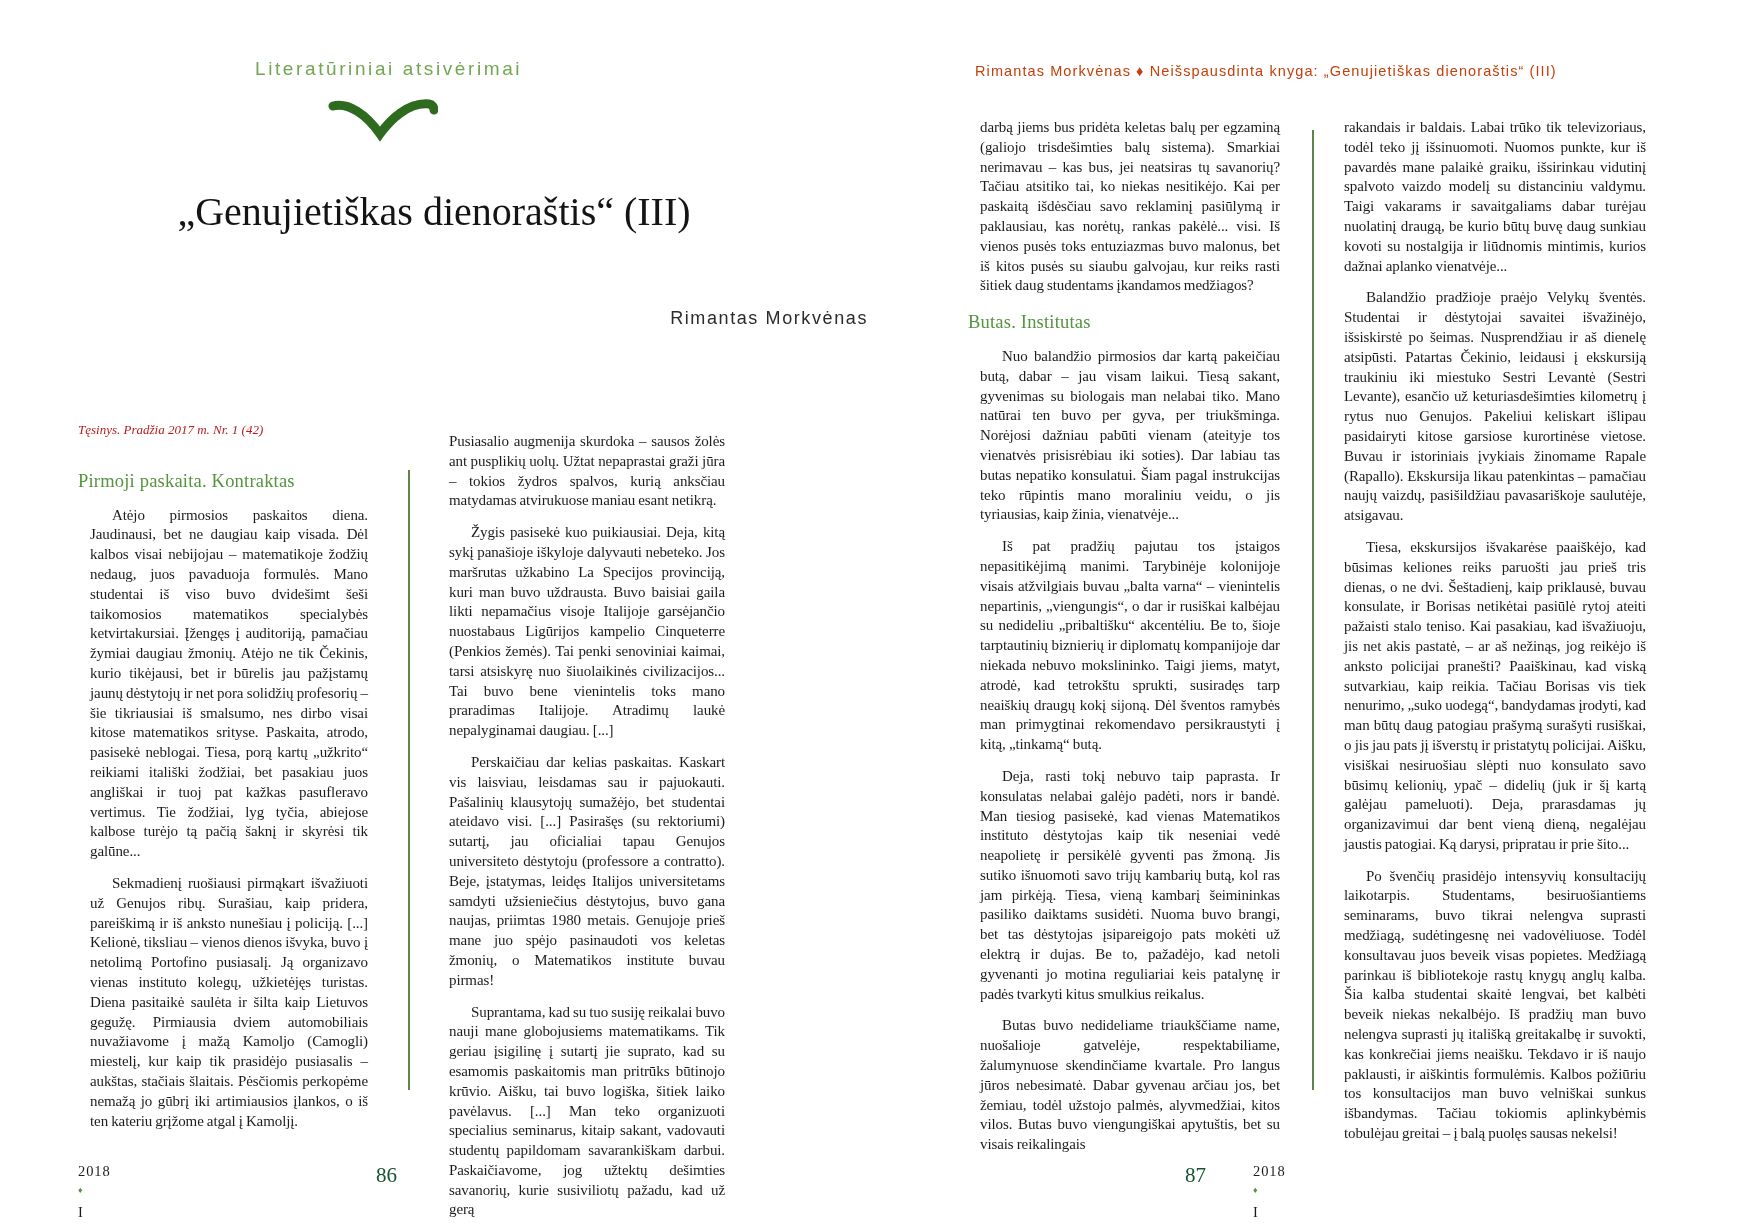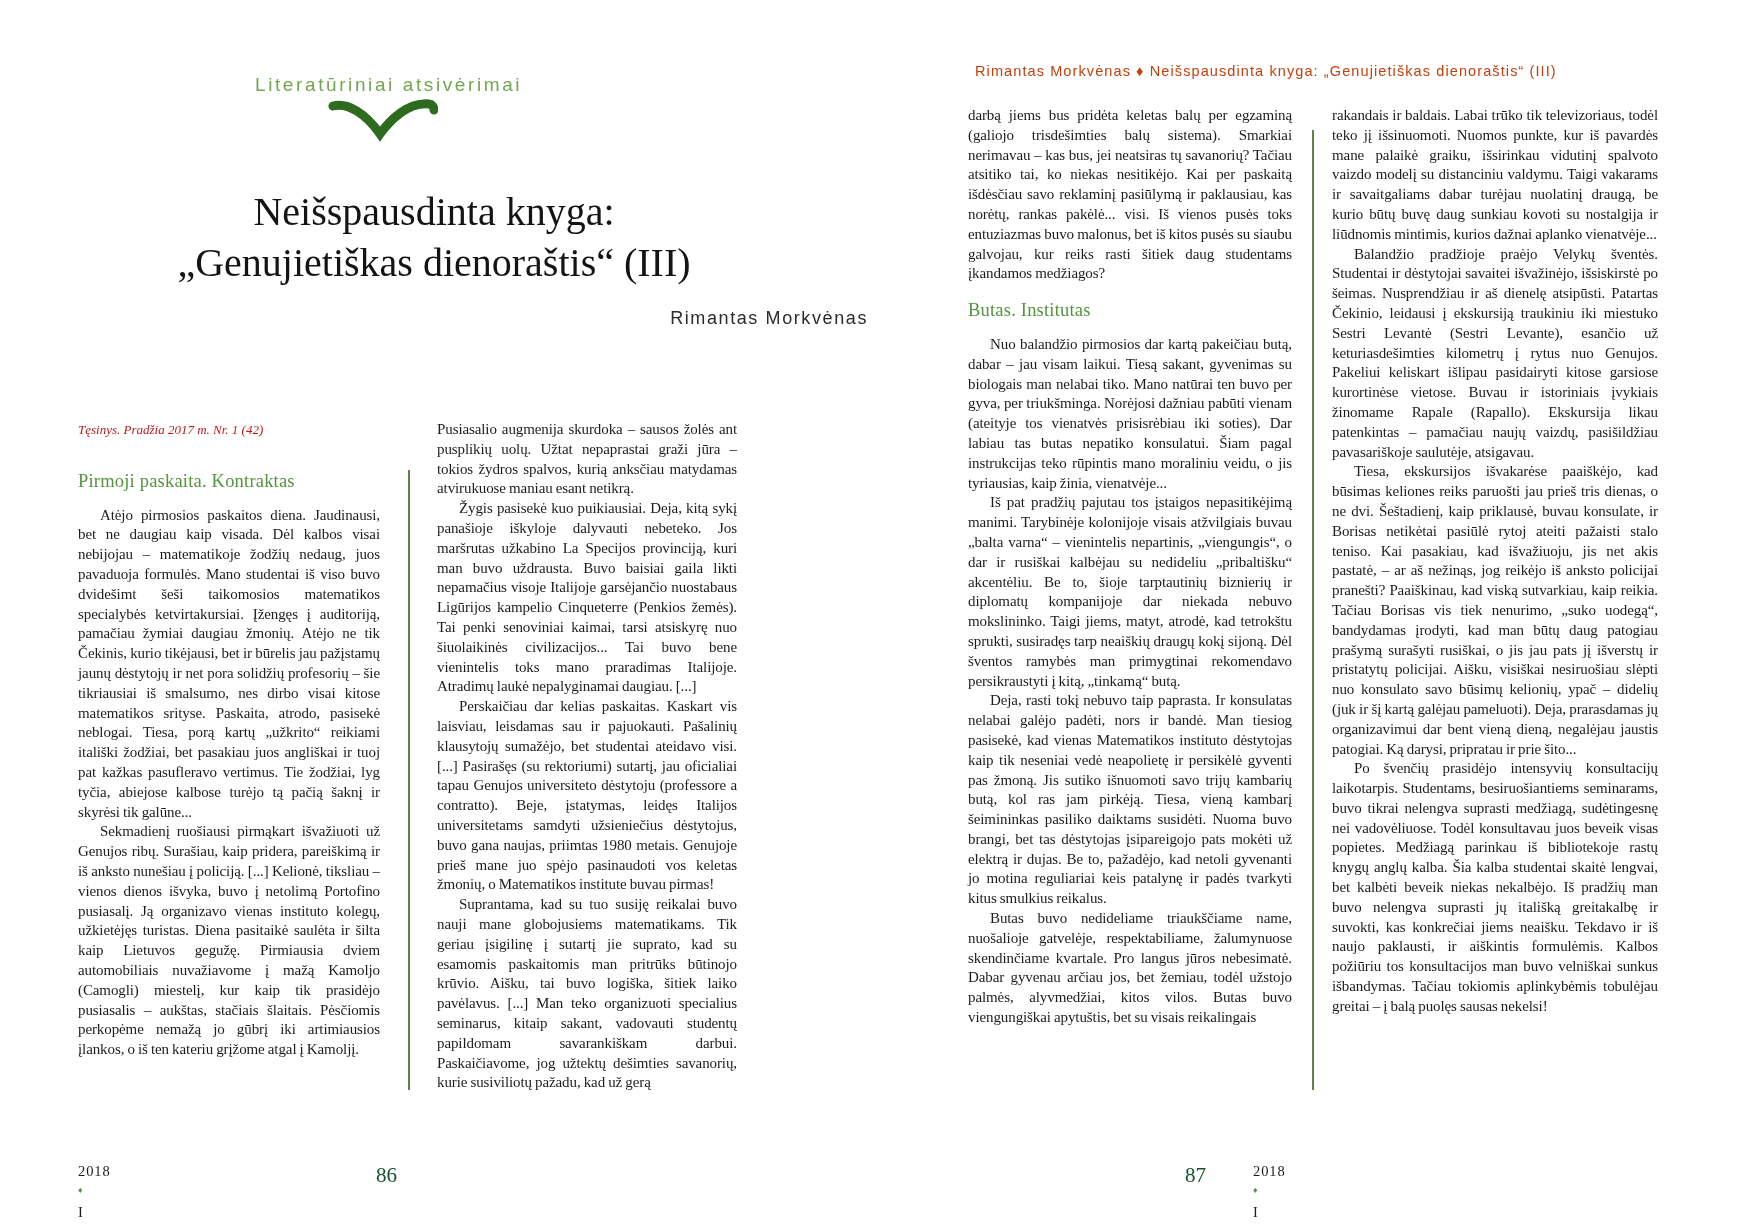--- a/index.html
+++ b/index.html
@@ -4,21 +4,21 @@
 <style>
   html,body{margin:0;padding:0;}
   body{
     width:1737px;height:1228px;position:relative;background:#ffffff;
     font-family:"Liberation Serif", serif;color:#1c1c1c;overflow:hidden;
   }
   .abs{position:absolute;}
   
   .rh-left{
     left:255px;top:58px;font-family:"Liberation Sans",sans-serif;
-    font-size:19px;font-weight:300;letter-spacing:2.6px;color:#74a551;margin-top:16px;
+    font-size:19px;font-weight:300;letter-spacing:2.6px;color:#74a551;
   }
   .rh-right{
     left:975px;top:63px;font-family:"Liberation Sans",sans-serif;
     font-size:14.5px;font-weight:300;letter-spacing:1.1px;color:#c2410c;white-space:nowrap;
   }
   
   .ornament{left:328px;top:94px;width:110px;height:52px;}
   
   .title{left:0;top:186px;width:868px;text-align:center;color:#141414;}
   .title .tl{display:block;font-size:40px;line-height:51px;font-weight:normal;}
@@ -32,21 +32,21 @@
        letter-spacing:-0.1px;word-spacing:-0.5px;}
   .col1{left:78px;top:420px;width:302px;}
   .col2{left:437px;top:420px;width:300px;}
   .col3{left:968px;top:106px;width:324px;}
   .col4{left:1332px;top:106px;width:326px;}
   .note{color:#b91c1c;font-style:italic;font-size:13px;margin:0 0 32px 0;
         text-align:left;letter-spacing:0;word-spacing:0;}
   h2.sec{color:#55933f;font-weight:normal;font-size:18.5px;text-align:left;
          letter-spacing:0.2px;word-spacing:0;margin:0 0 14px 0;}
   h2.sec.mid{margin-top:17px;}
-  p.body{margin:0;text-indent:22px;}
+  p.body{margin:12px;text-indent:22px;}
   p.body.cont{text-indent:0;}
   
   .vrule{position:absolute;width:1.5px;background:#5d8548;}
   .vrule-left{left:408px;top:470px;height:620px;}
   .vrule-right{left:1312px;top:130px;height:960px;}
   
   .footer-row{position:absolute;display:flex;align-items:baseline;gap:7px;
               font-size:14.5px;letter-spacing:0.9px;color:#1c1c1c;white-space:nowrap;flex-direction:column;}
   .footer-row .fsep{color:#55933f;font-size:9px;position:relative;top:-2px;}
   .fl{left:78px;top:1163px;}
@@ -60,21 +60,20 @@
 
 <div class="abs rh-left">Literatūriniai atsivėrimai</div>
 
 <div class="abs ornament">
   <svg width="110" height="52" viewBox="0 0 110 52" xmlns="http://www.w3.org/2000/svg">
     <path d="M5 12 C 20 8, 38 20, 52 40 C 62 26, 80 8, 101 10 C 104 10.4, 106 12.5, 106 16" fill="none" stroke="#2f6b1f" stroke-width="9" stroke-linecap="round"></path>
   </svg>
 </div>
 
 <div class="abs title">
-  <span class="tl">Neišspausdinta knyga:</span>
   <span class="tl">„Genujietiškas dienoraštis“ (III)</span>
 </div>
 
 <div class="abs author">Rimantas Morkvėnas</div>
 
 <div class="col col1">
   <p class="note">Tęsinys. Pradžia 2017 m. Nr. 1 (42)</p>
   <h2 class="sec">Pirmoji paskaita. Kontraktas</h2>
   <p class="body">Atėjo pirmosios paskaitos diena. Jaudinausi, bet ne daugiau kaip visada. Dėl kalbos visai nebijojau – matematikoje žodžių nedaug, juos pavaduoja formulės. Mano studentai iš viso buvo dvidešimt šeši taikomosios matematikos specialybės ketvirtakursiai. Įžengęs į auditoriją, pamačiau žymiai daugiau žmonių. Atėjo ne tik Čekinis, kurio tikėjausi, bet ir būrelis jau pažįstamų jaunų dėstytojų ir net pora solidžių profesorių – šie tikriausiai iš smalsumo, nes dirbo visai kitose matematikos srityse. Paskaita, atrodo, pasisekė neblogai. Tiesa, porą kartų „užkrito“ reikiami itališki žodžiai, bet pasakiau juos angliškai ir tuoj pat kažkas pasufleravo vertimus. Tie žodžiai, lyg tyčia, abiejose kalbose turėjo tą pačią šaknį ir skyrėsi tik galūne...</p>
   <p class="body">Sekmadienį ruošiausi pirmąkart išvažiuoti už Genujos ribų. Surašiau, kaip pridera, pareiškimą ir iš anksto nunešiau į policiją. [...] Kelionė, tiksliau – vienos dienos išvyka, buvo į netolimą Portofino pusiasalį. Ją organizavo vienas instituto kolegų, užkietėjęs turistas. Diena pasitaikė saulėta ir šilta kaip Lietuvos gegužę. Pirmiausia dviem automobiliais nuvažiavome į mažą Kamoljo (Camogli) miestelį, kur kaip tik prasidėjo pusiasalis – aukštas, stačiais šlaitais. Pėsčiomis perkopėme nemažą jo gūbrį iki artimiausios įlankos, o iš ten kateriu grįžome atgal į Kamoljį.</p>

